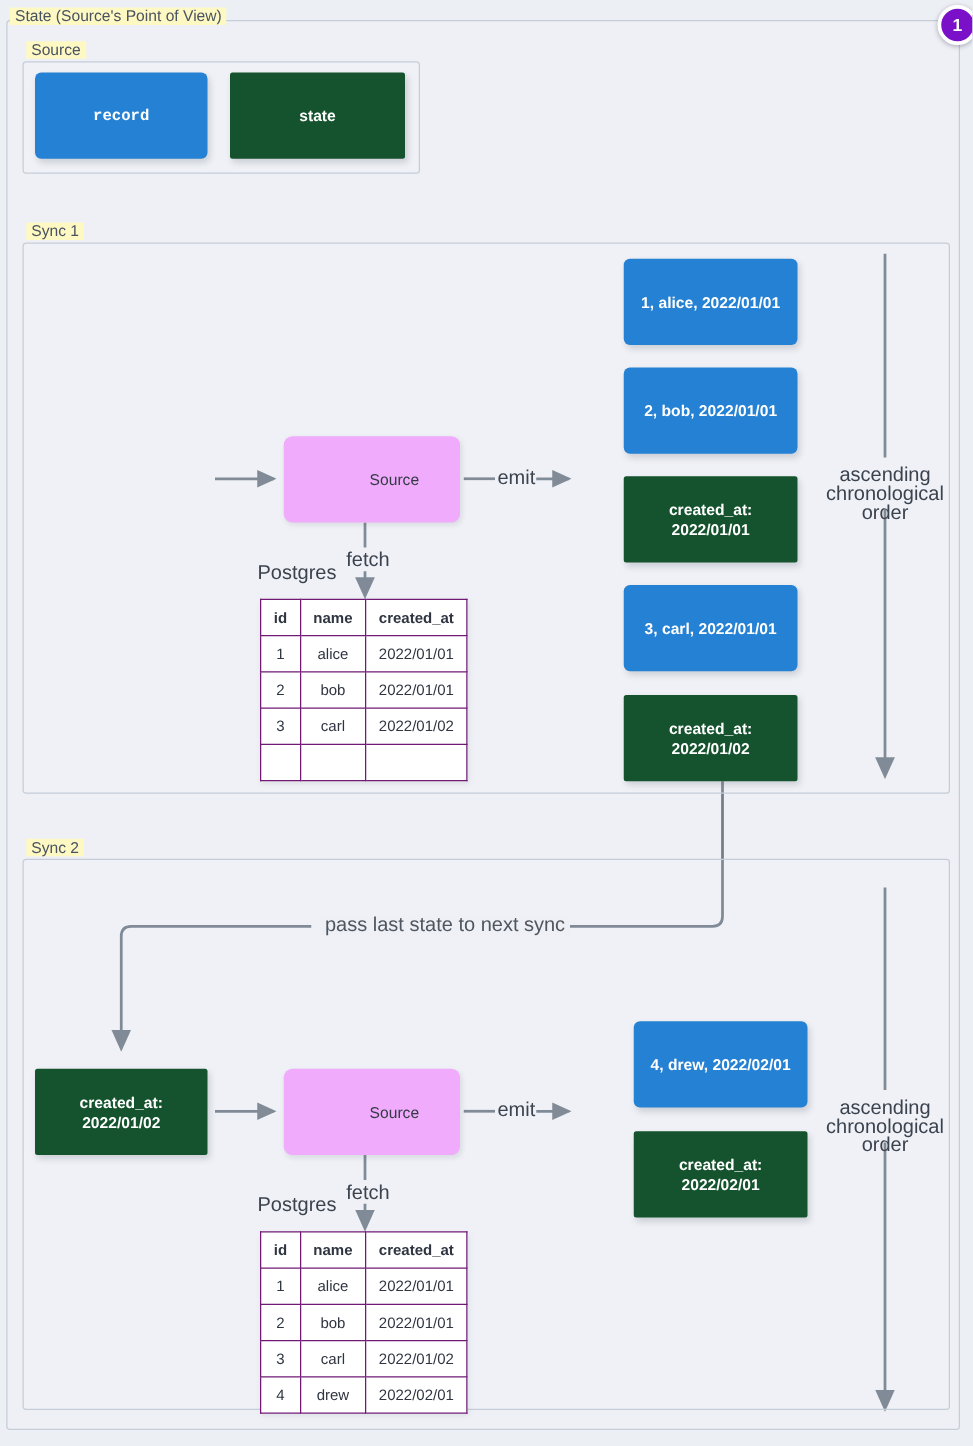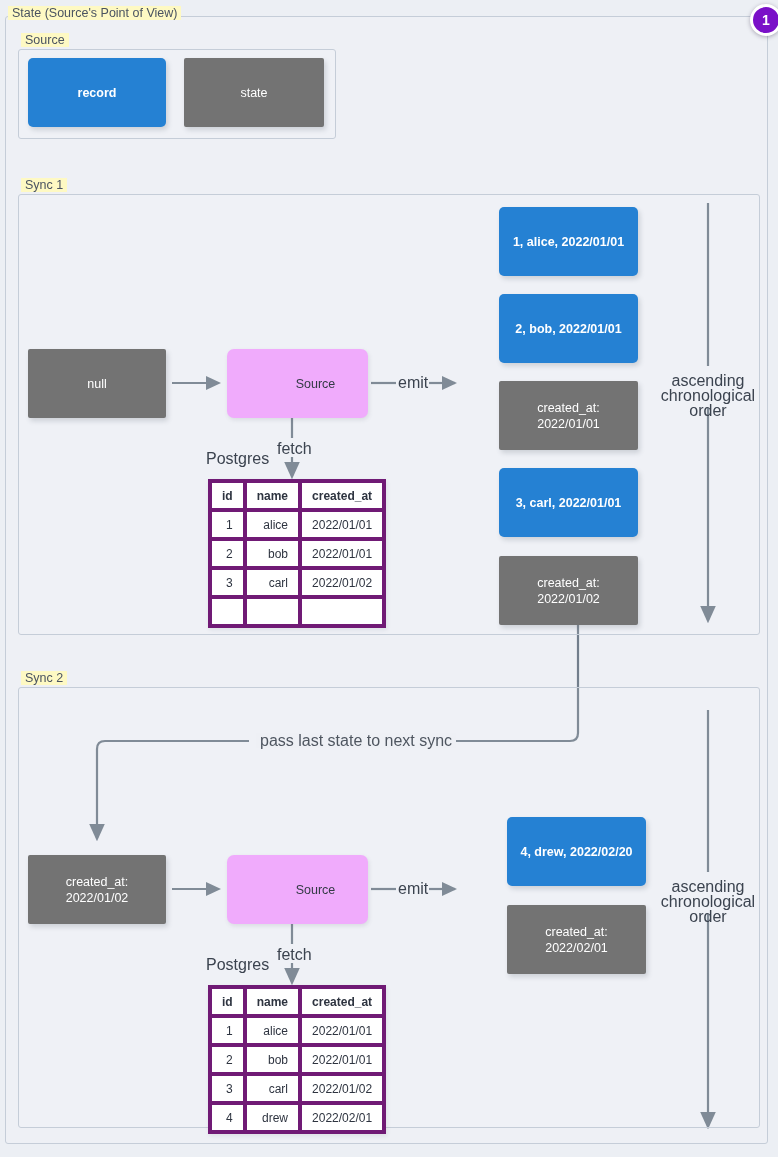--- a/index.html
+++ b/index.html
@@ -44,23 +44,23 @@
     line-height: 16px;
     box-shadow: 2px 3px 5px rgba(70,80,95,0.20);
   }
   .node.record {
     background: #2581d3;
     color: #ffffff;
     font-weight: bold;
     border-radius: 5px;
   }
   .node.state {
-    background: #737373;
+    background: #14532d;
     color: #ffffff;
-    font-weight: normal;
+    font-weight: bold;
     border-radius: 2px;
   }
   .node.plain {
     background: #f0abfc;
     color: #333a45;
     font-weight: normal;
     border-radius: 7px;
     box-shadow: 1px 2px 4px rgba(70,80,95,0.13);
     padding-left: 36px;
   }
@@ -69,24 +69,24 @@
   
   table.pg {
     position: absolute;
     border-collapse: collapse;
     background: #ffffff;
     font-size: 12px;
     color: #2e3440;
     box-shadow: 1px 2px 4px rgba(70,80,95,0.10);
   }
   table.pg th, table.pg td {
-    border: 4px solid #701a75;
+    border: 1px solid #701a75;
     height: 29px;
     padding: 0 10px;
-    text-align: right;
+    text-align: center;
     white-space: nowrap;
     font-weight: normal;
   }
   table.pg th { font-weight: bold; }
 
   
   .free-text {
     position: absolute;
     font-size: 16px;
     color: #3b434f;
@@ -158,33 +158,30 @@
     <line x1="708" y1="710" x2="708" y2="872" stroke="#62707f" stroke-width="2.2"></line>
     <line x1="708" y1="914" x2="708" y2="1126" stroke="#62707f" stroke-width="2.2" marker-end="url(#arrowbig)"></line>
   </svg>
 
   <div class="group" style="left:5px; top:16px; width:763px; height:1128px;"></div>
   <div class="group-label" style="left:8px; top:6px;">State (Source's Point of View)</div>
 
   <div class="group" style="left:18px; top:49px; width:318px; height:90px;"></div>
   <div class="group-label" style="left:21px; top:33px;">Source</div>
 
-  <div class="node record" style="left:28px; top:58px; width:138px; height:69px;">
+  <div class="node record" style="left:28px; top:58px; width:138px; height:69px;font-family:Liberation Mono, monospace;">
     <span>record</span>
   </div>
   <div class="node state" style="left:184px; top:58px; width:140px; height:69px;">
     <span>state</span>
   </div>
 
   <div class="group" style="left:18px; top:194px; width:742px; height:441px;"></div>
   <div class="group-label" style="left:21px; top:178px;">Sync 1</div>
 
-  <div class="node state" style="left:28px; top:349px; width:138px; height:69px;">
-    <span>null</span>
-  </div>
 
   <div class="node plain" style="left:227px; top:349px; width:141px; height:69px;">
     <span>Source</span>
   </div>
 
   <div class="free-text" style="left:398px; top:375px;">emit</div>
 
   <div class="free-text" style="left:277px; top:441px;">fetch</div>
 
   <div class="free-text" style="left:206px; top:451px;">Postgres</div>
@@ -285,21 +282,21 @@
       </tr>
       <tr>
         <td>4</td>
         <td>drew</td>
         <td>2022/02/01</td>
       </tr>
     </tbody>
   </table>
 
   <div class="node record" style="left:507px; top:817px; width:139px; height:69px;">
-    <span class="lines">4, drew, 2022/02/20</span>
+    <span class="lines">4, drew, 2022/02/01</span>
   </div>
   <div class="node state" style="left:507px; top:905px; width:139px; height:69px; flex-direction:column;">
     <span class="lines">created_at:</span>
     <span class="lines">2022/02/01</span>
   </div>
 
   <div class="free-text wrap" style="left:658px; top:879px; width:100px;">ascending chronological order</div>
 
   <div class="badge" style="left:750px; top:4px;">
     <span>1</span>

